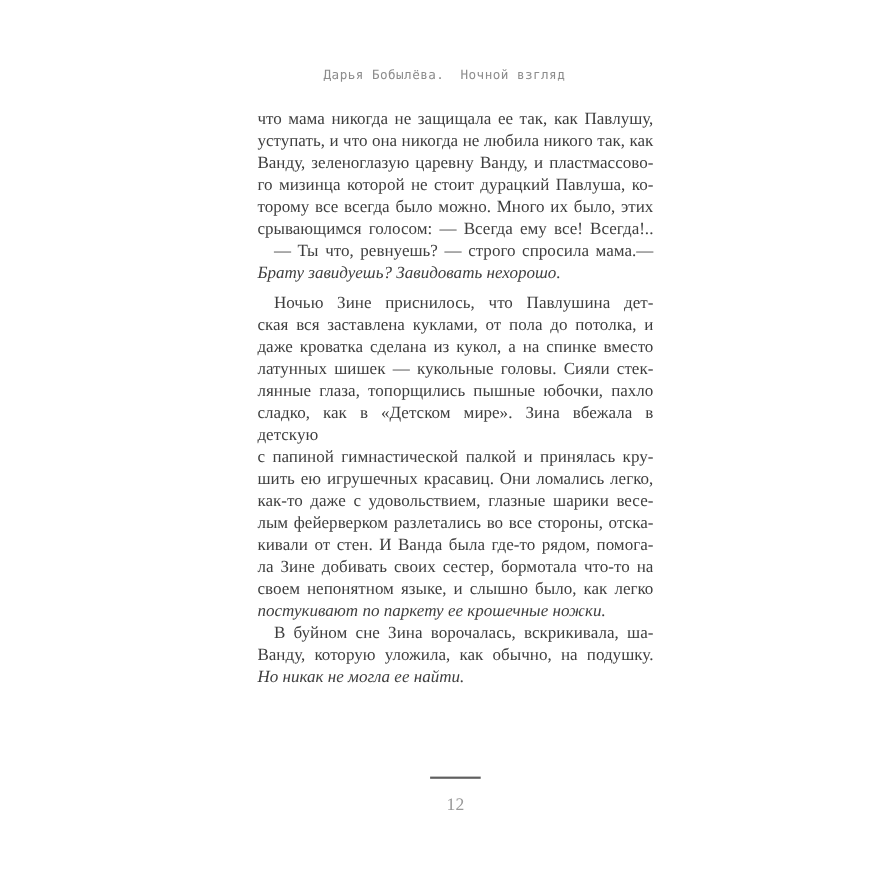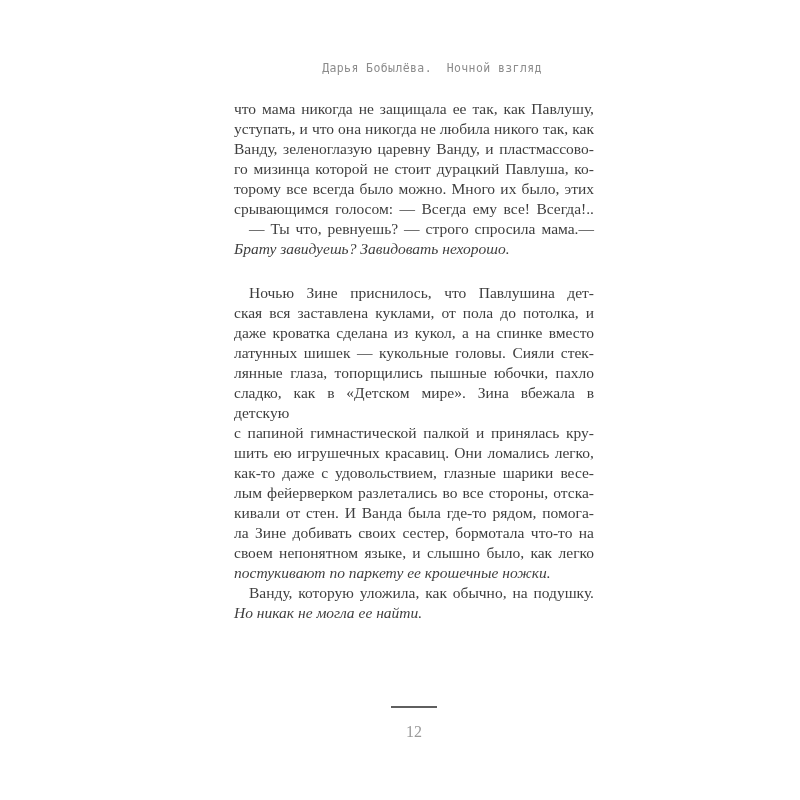--- a/index.html
+++ b/index.html
@@ -7,39 +7,39 @@
     position: relative;
     width: 800px;
     height: 800px;
     background: #ffffff;
     overflow: hidden;
     font-family: "Liberation Serif", "DejaVu Serif", serif;
   }
   .running-header {
     position: absolute;
     top: 62px;
-    left: 252px;
+    left: 224px;
     width: 360px;
     text-align: center;
     font-family: "DejaVu Sans Mono", "Liberation Mono", monospace;
     font-size: 11.5px;
     line-height: 13px;
     letter-spacing: 0.4px;
     color: #8c8c8c;
     white-space: pre;
   }
   .body-text {
     position: absolute;
     top: 99px;
     left: 234px;
     width: 360px;
     color: #3e3e3e;
   }
   .para { margin: 0; }
-  .para.gap { margin-top: 24px; }
+  .para.gap { margin-top: 7px; }
   .line {
     font-size: 15.5px;
     line-height: 20px;
     text-align: justify;
     text-align-last: justify;
     white-space: normal;
   }
   .line.last { text-align-last: left; font-style: italic; }
   .para.indent .line:first-child { text-indent: 15px; }
   .footer-divider {
@@ -91,20 +91,21 @@
         <div class="line">с папиной гимнастической палкой и принялась кру-</div>
         <div class="line">шить ею игрушечных красавиц. Они ломались легко,</div>
         <div class="line">как-то даже с удовольствием, глазные шарики весе-</div>
         <div class="line">лым фейерверком разлетались во все стороны, отска-</div>
         <div class="line">кивали от стен. И Ванда была где-то рядом, помога-</div>
         <div class="line">ла Зине добивать своих сестер, бормотала что-то на</div>
         <div class="line">своем непонятном языке, и слышно было, как легко</div>
         <div class="line last">постукивают по паркету ее крошечные ножки.</div>
       </div>
       <div class="para indent">
+        <div class="line">В буйном сне Зина ворочалась, вскрикивала, ша-</div>
         <div class="line">Ванду, которую уложила, как обычно, на подушку.</div>
         <div class="line last">Но никак не могла ее найти.</div>
       </div>
     </div>
 
   <div class="footer-divider"></div>
 
   <div class="page-number">12</div>
 </div>
 

